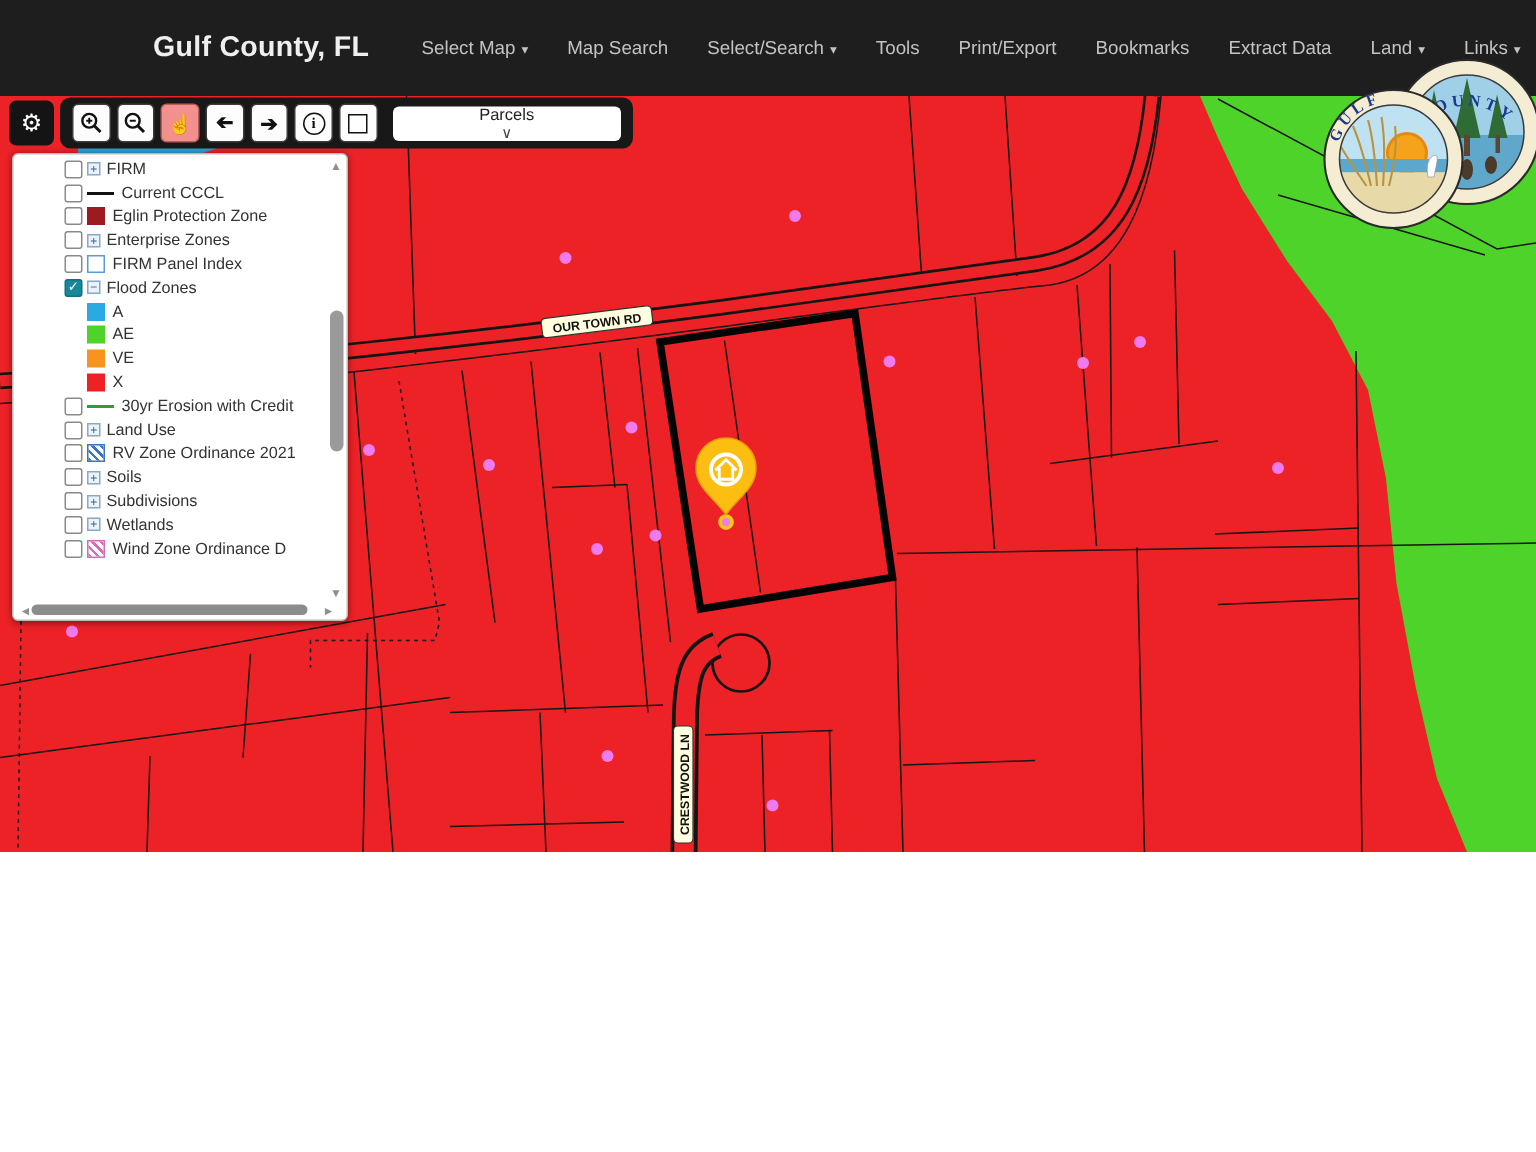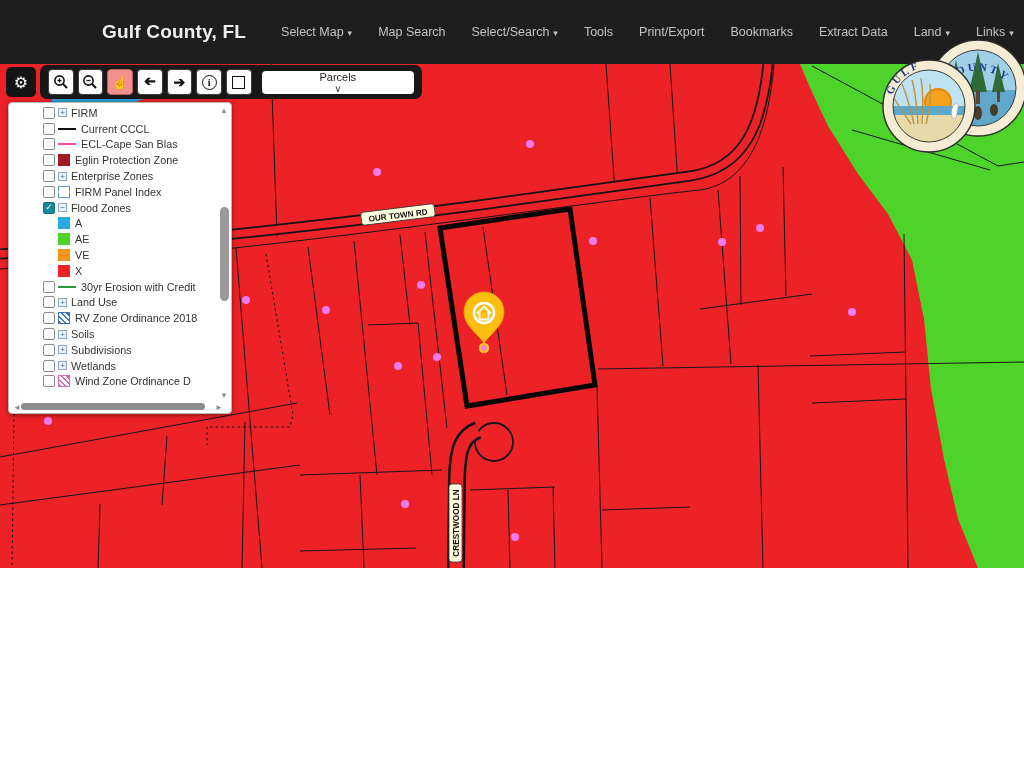--- a/index.html
+++ b/index.html
@@ -256,25 +256,20 @@
           <span class="expander">+</span>
           <span class="lbl">FIRM</span>
         </div>
         <div class="layer-row">
           <span class="cbx"></span>
           <span class="sw sw-line" style="border-top-color: rgb(17, 17, 17);"></span>
           <span class="lbl">Current CCCL</span>
         </div>
         <div class="layer-row">
           <span class="cbx"></span>
-          <span class="sw sw-line" style="border-top-color: rgb(238, 79, 164);"></span>
-          <span class="lbl">ECL-Cape San Blas</span>
-        </div>
-        <div class="layer-row">
-          <span class="cbx"></span>
           <span class="sw sw-fill" style="background: rgb(155, 27, 30);"></span>
           <span class="lbl">Eglin Protection Zone</span>
         </div>
         <div class="layer-row">
           <span class="cbx"></span>
           <span class="expander">+</span>
           <span class="lbl">Enterprise Zones</span>
         </div>
         <div class="layer-row">
           <span class="cbx"></span>
@@ -308,21 +303,21 @@
           <span class="lbl">30yr Erosion with Credit</span>
         </div>
         <div class="layer-row">
           <span class="cbx"></span>
           <span class="expander">+</span>
           <span class="lbl">Land Use</span>
         </div>
         <div class="layer-row">
           <span class="cbx"></span>
           <span class="sw sw-hatch" style="border: 1px solid rgb(58, 117, 196); background: repeating-linear-gradient(45deg, rgb(58, 117, 196) 0px, rgb(58, 117, 196) 1.5px, transparent 1.5px, transparent 4px);"></span>
-          <span class="lbl">RV Zone Ordinance 2018</span>
+          <span class="lbl">RV Zone Ordinance 2021</span>
         </div>
         <div class="layer-row">
           <span class="cbx"></span>
           <span class="expander">+</span>
           <span class="lbl">Soils</span>
         </div>
         <div class="layer-row">
           <span class="cbx"></span>
           <span class="expander">+</span>
           <span class="lbl">Subdivisions</span>

